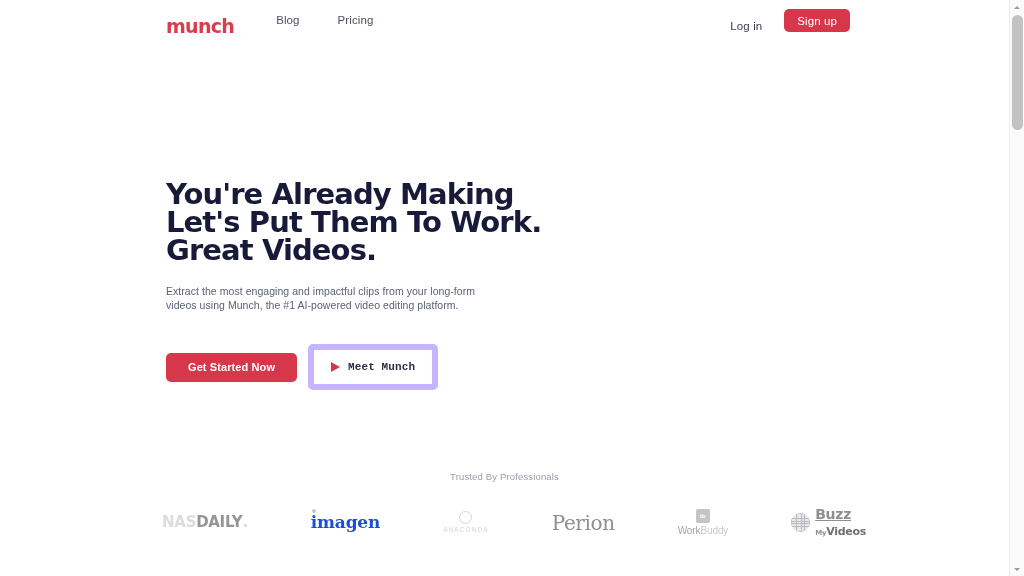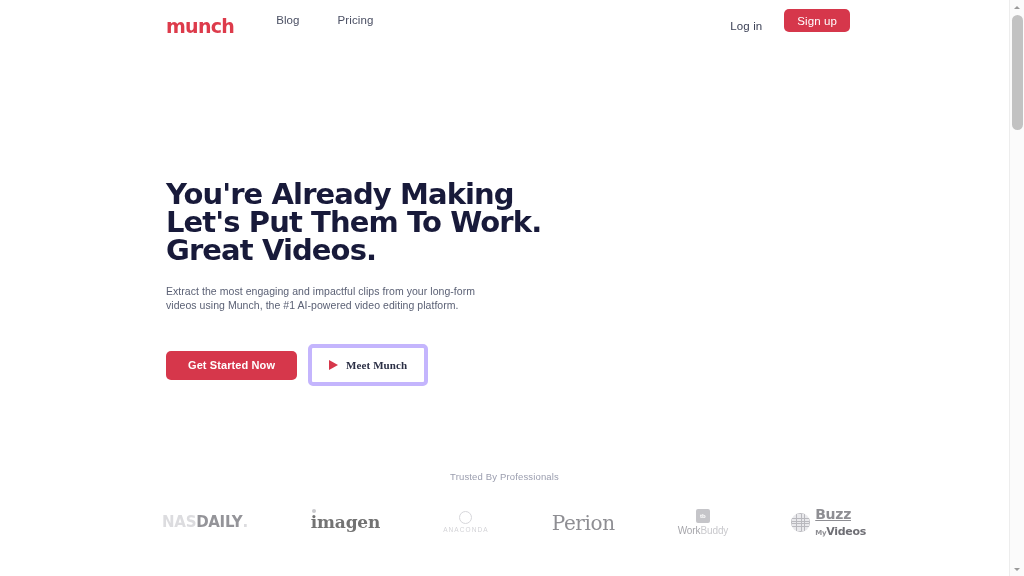--- a/index.html
+++ b/index.html
@@ -155,29 +155,29 @@
     font-family: "Liberation Sans", sans-serif;
   }
 
   .btn-secondary {
     display: inline-flex;
     align-items: center;
     justify-content: center;
     gap: 8px;
     height: 29px;
     padding: 17px 17px;
-    border: 4px solid #c4b5fd;
+    border: 6px solid #c4b5fd;
     border-radius: 5px;
     background: #ffffff;
     color: #2b2f45;
     font-size: 11px;
     font-weight: 700;
     letter-spacing: 0.1px;
     cursor: pointer;
-    font-family: Liberation Serif, serif;
+    font-family: Liberation Mono, monospace;
   }
 
   .play-icon {
     width: 0;
     height: 0;
     border-top: 5.5px solid transparent;
     border-bottom: 5.5px solid transparent;
     border-left: 9px solid #d6374b;
     display: inline-block;
   }
@@ -220,21 +220,21 @@
   .logo-nasdaily .nas { color: #dcdcdf; }
   .logo-nasdaily .daily { color: #949499; }
   .logo-nasdaily .dot { color: #dcdcdf; }
 
   
   .logo-imagen {
     position: relative;
     font-family: "DejaVu Serif", serif;
     font-size: 17px;
     font-weight: 700;
-    color: #737373;
+    color: #1d4ed8;
     letter-spacing: -0.2px;
     line-height: 1;
   }
   .logo-imagen .i-dot {
     position: absolute;
     left: 1px;
     top: -5px;
     width: 4px;
     height: 4px;
     border-radius: 50%;

